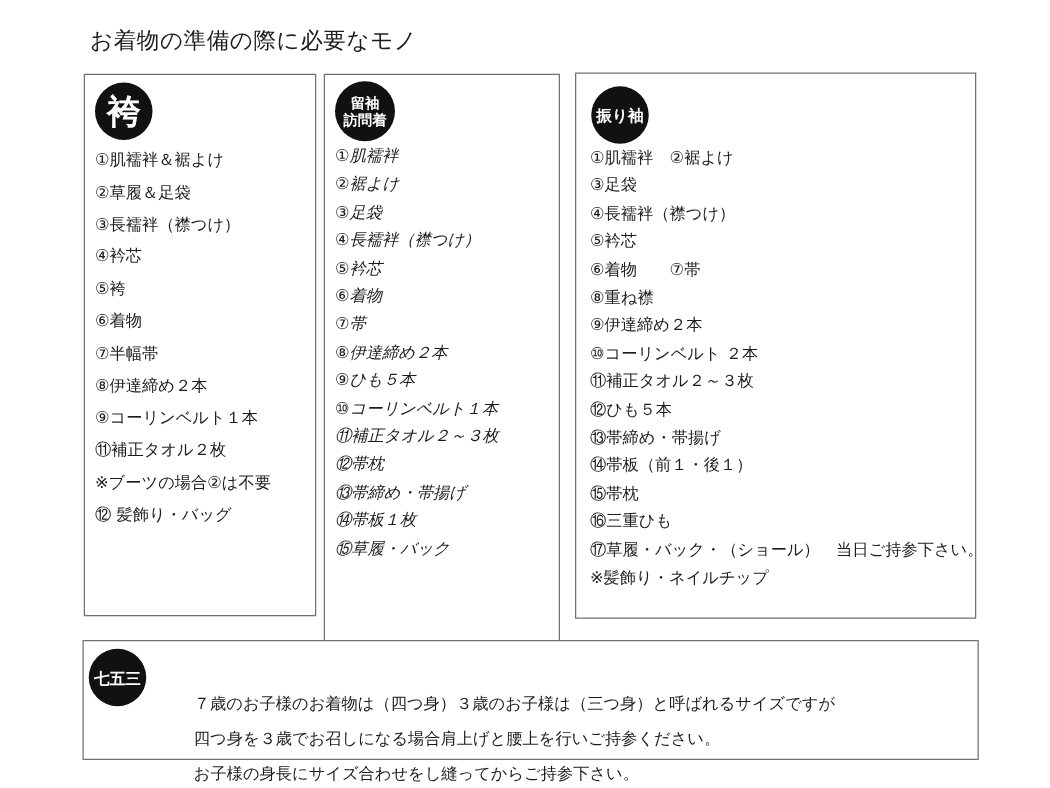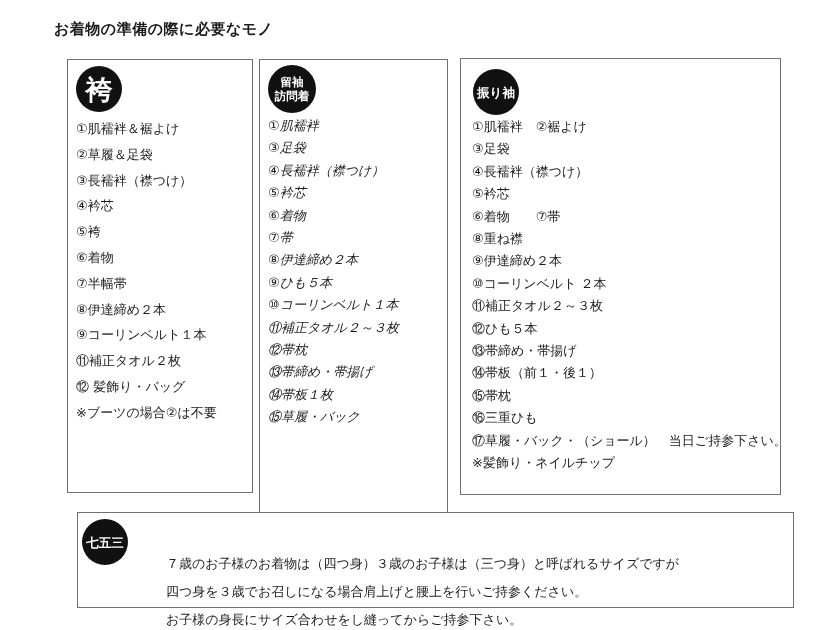--- a/index.html
+++ b/index.html
@@ -4,26 +4,26 @@
 <style>
   :root{
     --badge-bg:#111111;
     --text:#1c1c1c;
     --border:#707070;
     --background:#ffffff;
   }
   html,body{margin:0;padding:0;background:var(--background);}
   body{width:840px;height:630px;font-family:"DejaVu Sans",sans-serif;color:var(--text);}
   .page{position:relative;width:840px;height:630px;background:var(--background);overflow:hidden;}
-  .title{position:absolute;left:54px;top:20px;font-size:15px;font-weight:bold;letter-spacing:0.5px;white-space:nowrap;}
+  .title{position:absolute;left:72px;top:20px;font-size:18px;font-weight:normal;letter-spacing:0.5px;white-space:nowrap;}
   .box{position:absolute;box-sizing:border-box;border:1px solid var(--border);background:var(--background);}
   #col1{left:67px;top:59px;width:186px;height:434px;}
   #col2{left:259px;top:59px;width:189px;height:507px;}
   #col3{left:460px;top:58px;width:321px;height:437px;}
-  #note{left:77px;top:512px;width:717px;height:96px;}
+  #note{left:66px;top:512px;width:717px;height:96px;}
   .badge{background:var(--badge-bg);color:#ffffff;border-radius:50%;display:flex;flex-direction:column;align-items:center;justify-content:center;text-align:center;font-weight:bold;box-sizing:border-box;}
   #col1 .badge{width:46px;height:46px;margin:6px 0 0 8px;font-size:27px;line-height:1;}
   #col2 .badge{width:48px;height:48px;margin:5px 0 0 8px;font-size:11.5px;line-height:1.25;}
   #col3 .badge{width:46px;height:46px;margin:10px 0 0 12px;font-size:12.5px;line-height:1.2;}
   #note .badge{position:absolute;left:4px;top:6px;width:46px;height:46px;font-size:12.5px;line-height:1.2;}
   .items{font-size:13px;white-space:nowrap;}
   #col1 .items{margin:4px 0 0 8px;line-height:25.8px;}
   #col2 .items{margin:2px 0 0 8px;line-height:22.4px;font-style:italic;}
   #col3 .items{margin:1px 0 0 11px;line-height:22.4px;}
   #note .lines{position:absolute;left:88px;top:14px;font-size:13px;line-height:28px;white-space:nowrap;margin-top:23px;}
@@ -44,32 +44,33 @@
         <div class="item">①肌襦袢＆裾よけ</div>
         <div class="item">②草履＆足袋</div>
         <div class="item">③長襦袢（襟つけ）</div>
         <div class="item">④衿芯</div>
         <div class="item">⑤袴</div>
         <div class="item">⑥着物</div>
         <div class="item">⑦半幅帯</div>
         <div class="item">⑧伊達締め２本</div>
         <div class="item">⑨コーリンベルト１本</div>
         <div class="item">⑪補正タオル２枚</div>
+        <div class="item">※ブーツの場合②は不要</div>
         <div class="item">⑫ 髪飾り・バッグ</div>
-        <div class="item">※ブーツの場合②は不要</div>
       </div>
   </div>
 
   <div class="box" id="col2">
     <div class="badge">
         <div class="badge-line">留袖</div>
         <div class="badge-line">訪問着</div>
       </div>
     <div class="items">
         <div class="item">①肌襦袢</div>
+        <div class="item">②裾よけ</div>
         <div class="item">③足袋</div>
         <div class="item">④長襦袢（襟つけ）</div>
         <div class="item">⑤衿芯</div>
         <div class="item">⑥着物</div>
         <div class="item">⑦帯</div>
         <div class="item">⑧伊達締め２本</div>
         <div class="item">⑨ひも５本</div>
         <div class="item">⑩コーリンベルト１本</div>
         <div class="item">⑪補正タオル２～３枚</div>
         <div class="item">⑫帯枕</div>

